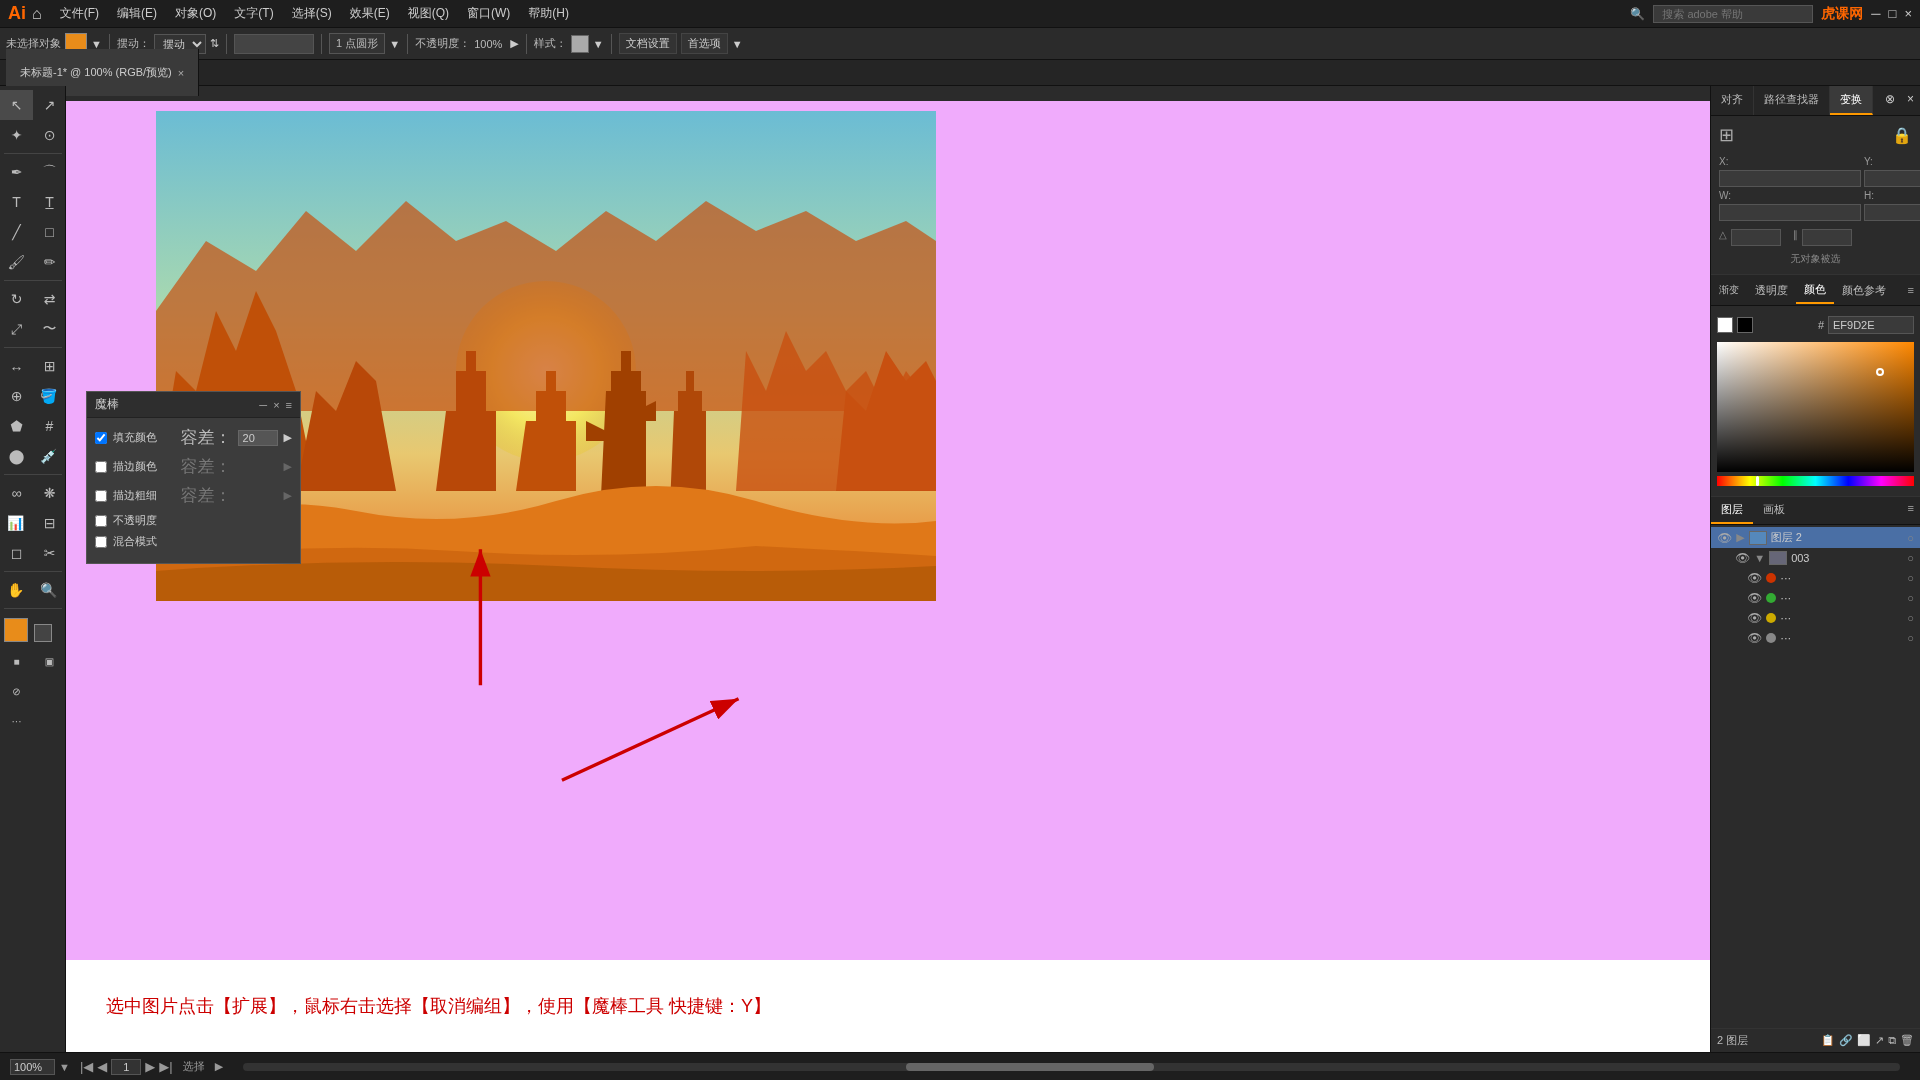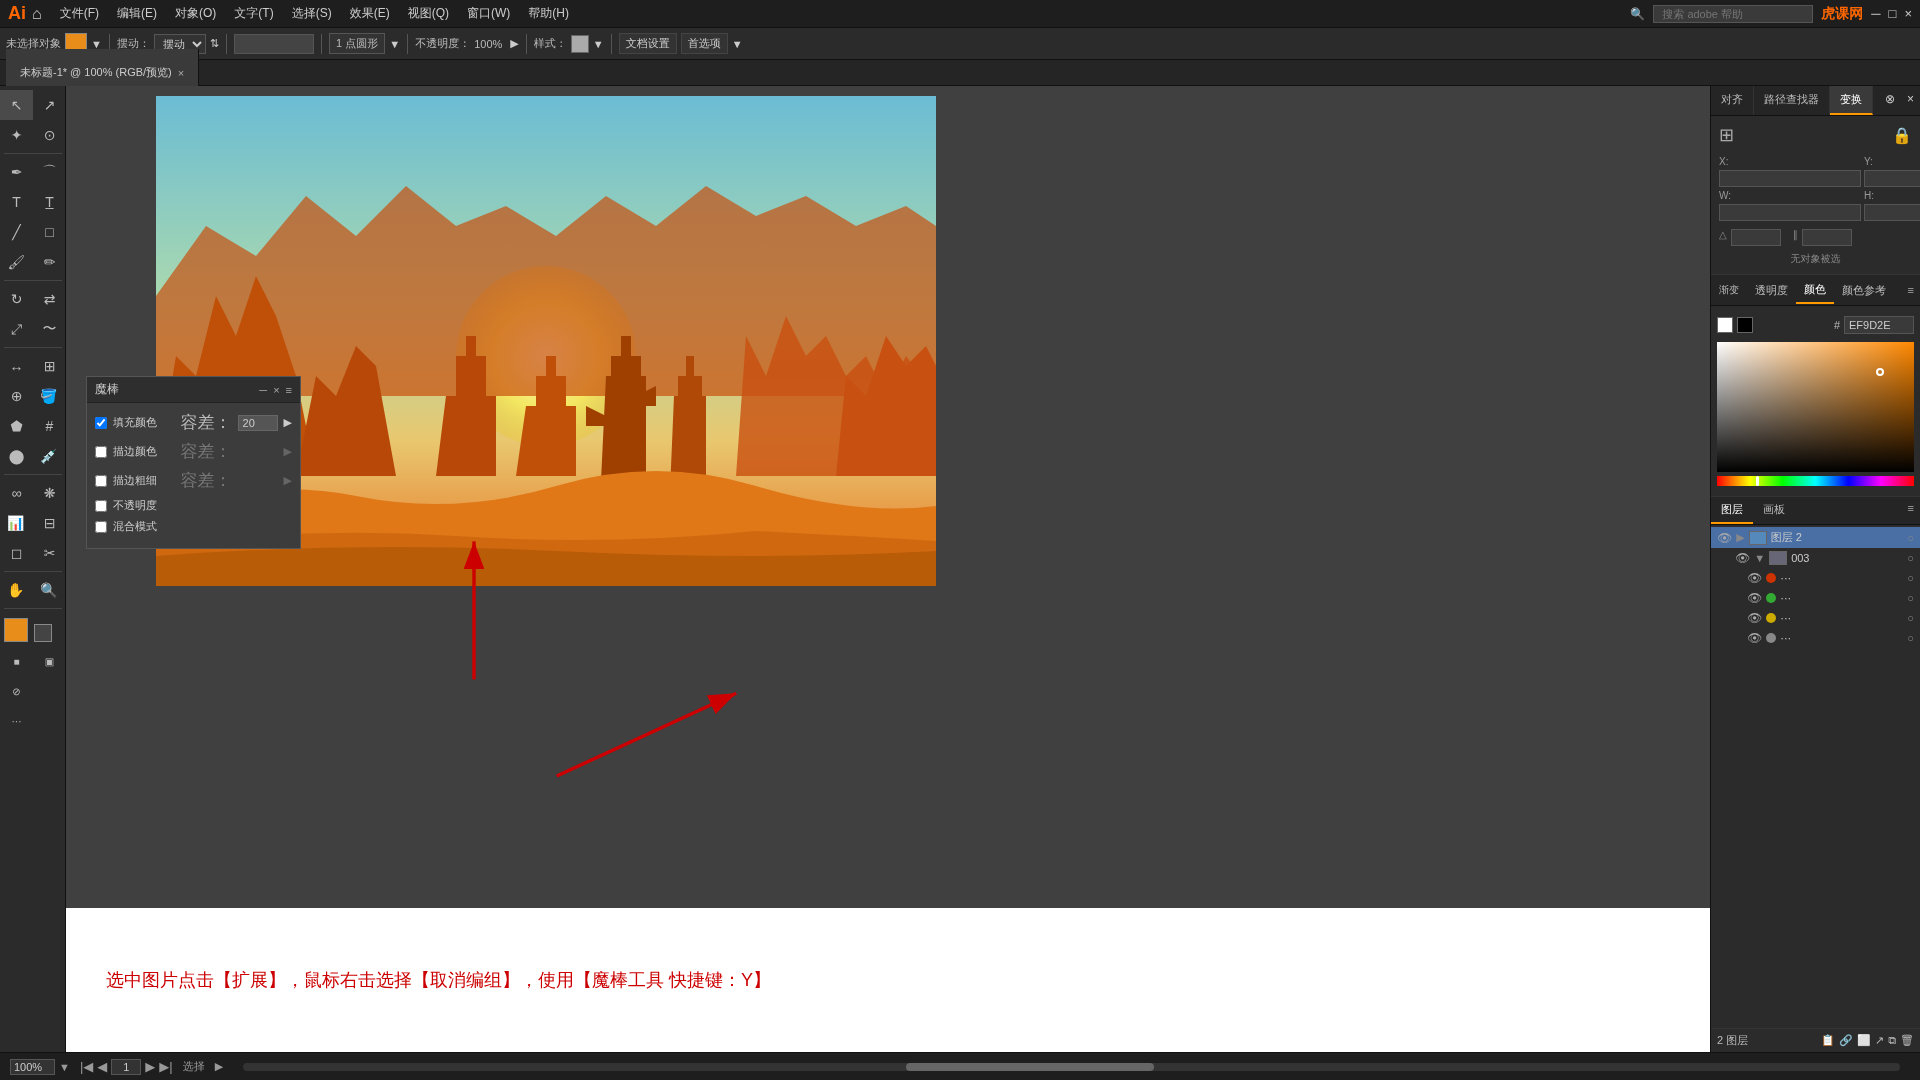--- a/index.html
+++ b/index.html
@@ -189,23 +189,24 @@
       height: 18px;
       background: #444;
       border: 1px solid #888;
       margin-left: 4px;
       margin-top: 8px;
     }
 
     
     #canvas-area {
       flex: 1;
-      background: #404040;
+      background: #f0abfc;
       position: relative;
       overflow: hidden;
+      margin-top: 15px;
     }
 
     
     #artwork-container {
       position: absolute;
       top: 10px;
       left: 90px;
       width: 780px;
       height: 490px;
     }
@@ -273,21 +274,21 @@
       padding: 1px 4px;
       width: 40px;
     }
 
     
     #instruction-area {
       position: absolute;
       bottom: 0;
       left: 0;
       right: 0;
-      height: 144px;
+      height: 92px;
       background: #fff;
       display: flex;
       align-items: center;
       padding: 20px 40px;
     }
     .instruction-text {
       color: #cc0000;
       font-size: 18px;
       line-height: 1.8;
       font-weight: normal;
@@ -362,21 +363,21 @@
       width: 16px; height: 16px;
       background: #000;
       border: 1px solid #666;
     }
     .color-hex-input {
       background: #3a3a3a;
       border: 1px solid #555;
       color: #ccc;
       font-size: 11px;
       padding: 2px 4px;
-      width: 70px;
+      width: 86px;
     }
     .color-hue-bar {
       width: 100%;
       height: 10px;
       background: linear-gradient(to right, #f00, #ff0, #0f0, #0ff, #00f, #f0f, #f00);
       margin-bottom: 4px;
     }
 
     
     .layers-tabs {

